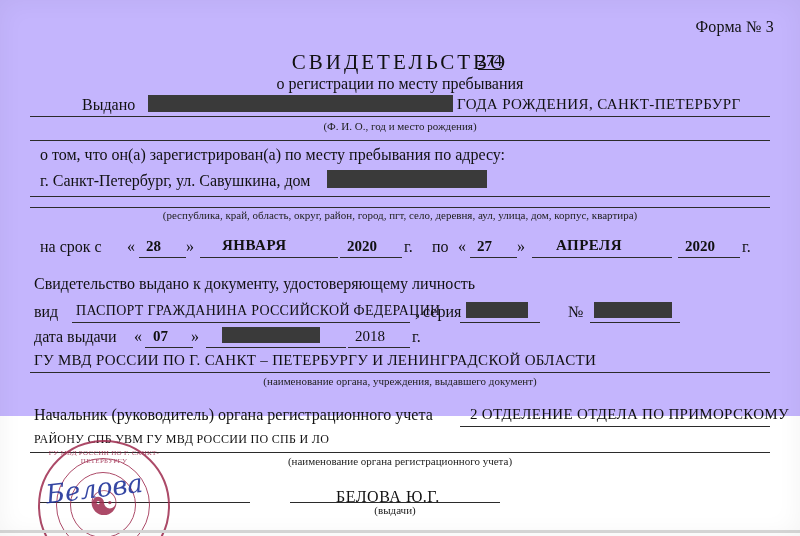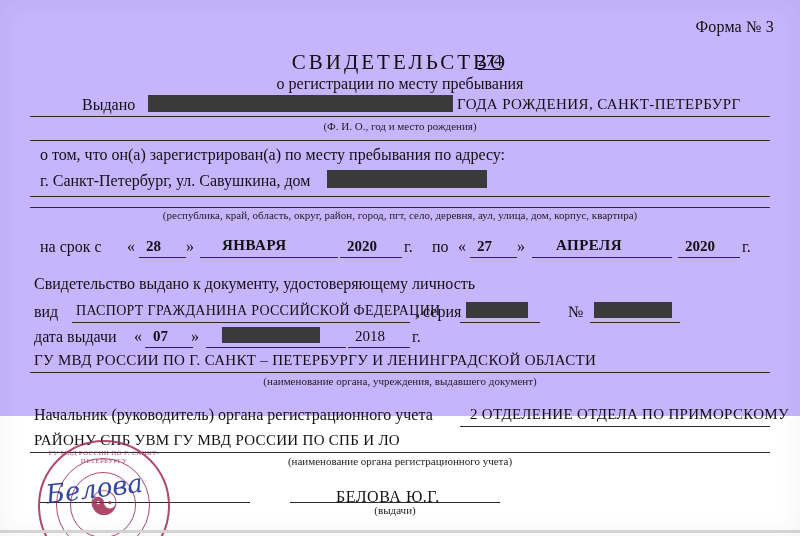--- a/index.html
+++ b/index.html
@@ -120,21 +120,21 @@
   .u-dy { top: 347px; left: 348px; width: 62px; }
 
   .r-organ { top: 352px; left: 34px; font-size: 15px; letter-spacing: .3px;}
   .rule-4 { top: 372px; left: 30px; width: 740px; }
   .cap-organ { top: 375px; left: 0; width: 800px; }
 
   
   .r-chief { top: 406px; left: 34px; }
   .r-chief-val { top: 406px; left: 470px; font-size: 15px; letter-spacing: .3px;}
   .rule-5 { top: 426px; left: 460px; width: 310px; }
-  .r-chief2 { top: 432px; left: 34px; font-size: 15px; letter-spacing: .3px;}
+  .r-chief2 { top: 432px; left: 34px; font-size: 12px; letter-spacing: .3px;}
   .rule-6 { top: 452px; left: 30px; width: 740px; }
   .cap-chief { top: 455px; left: 0; width: 800px; }
 
   .rule-7 { top: 502px; left: 40px; width: 210px; }
   .cap-sign { top: 504px; left: 40px; width: 210px; }
   .r-fam { top: 488px; left: 336px; font-size: 16px; letter-spacing: .5px;}
   .rule-8 { top: 502px; left: 290px; width: 210px; }
   .cap-fam { top: 504px; left: 290px; width: 210px; }
 
   

